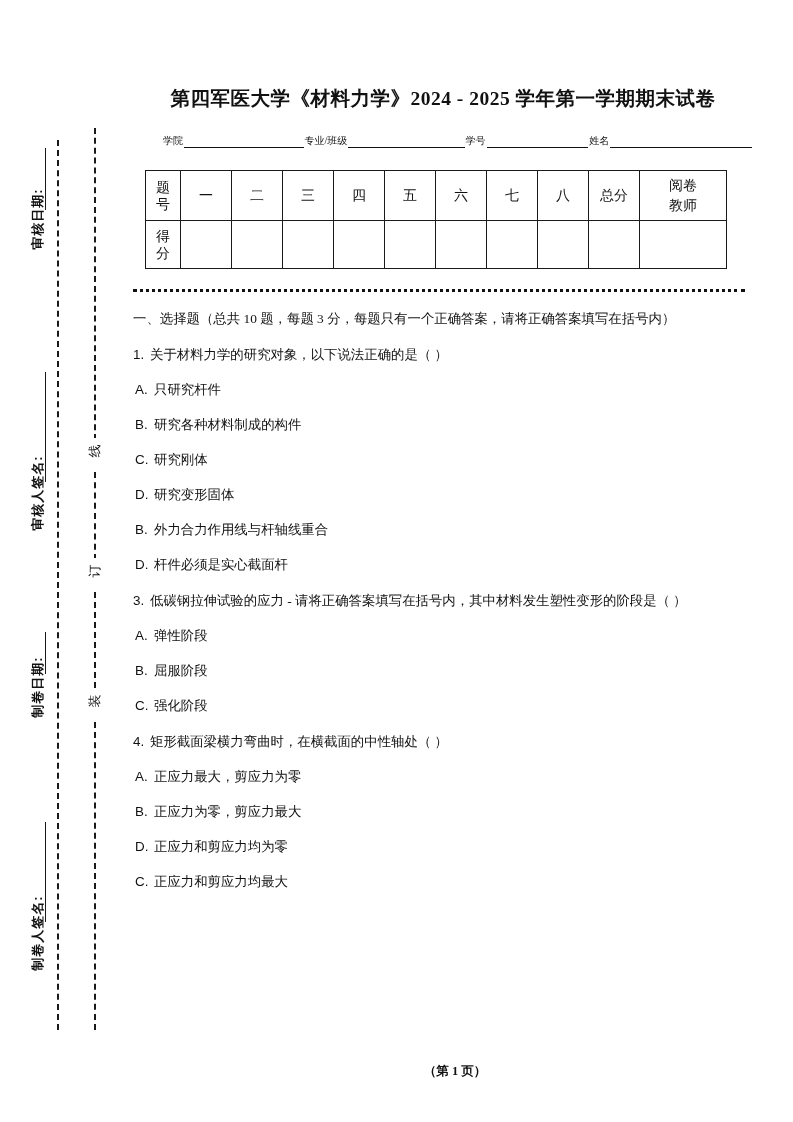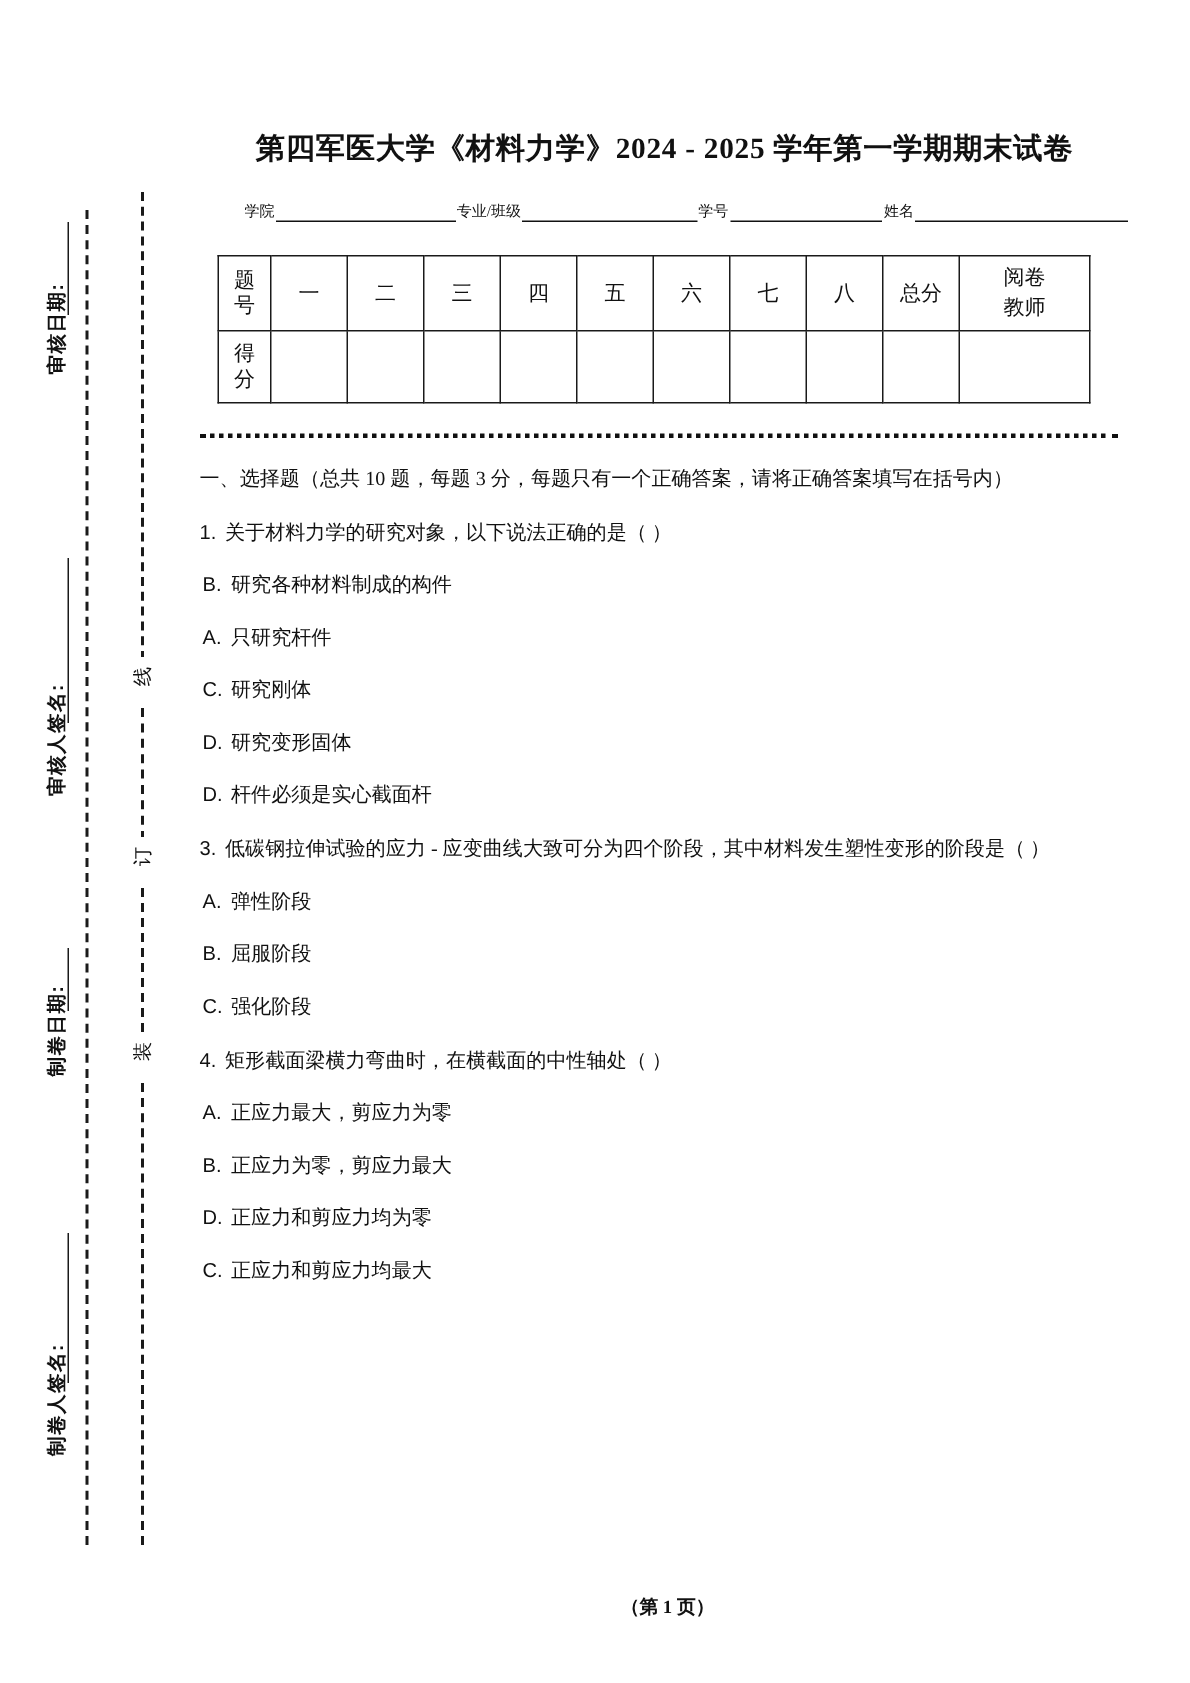--- a/index.html
+++ b/index.html
@@ -212,21 +212,21 @@
   }
   .q-stem .q-num {
     display: inline-block;
     min-width: 17px;
     font-family: "Liberation Sans", "DejaVu Sans", sans-serif;
   }
 
   
   .footer {
     position: absolute;
-    left: 2px;
+    left: 12px;
     top: 1063px;
     width: 620px;
     text-align: center;
     font-family: "Liberation Serif", "DejaVu Serif", serif;
     font-size: 12.5px;
     font-weight: bold;
     color: #111;
   }
 </style>
 </head>
@@ -315,38 +315,41 @@
   <div class="dot-sep"></div>
 
   <div class="content">
 
     <div class="section-head">一、选择题（总共 10 题，每题 3 分，每题只有一个正确答案，请将正确答案填写在括号内）</div>
 
     <div class="q-stem">
       <span class="q-num">1.</span><span>关于材料力学的研究对象，以下说法正确的是（  ）</span>
     </div>
     <div class="q-opt">
+      <span class="opt-key">A.</span><span>只研究杆件</span>
+    </div>
+    <div class="q-opt">
       <span class="opt-key">B.</span><span>研究各种材料制成的构件</span>
     </div>
     <div class="q-opt">
-      <span class="opt-key">A.</span><span>只研究杆件</span>
-    </div>
-    <div class="q-opt">
       <span class="opt-key">C.</span><span>研究刚体</span>
     </div>
     <div class="q-opt">
       <span class="opt-key">D.</span><span>研究变形固体</span>
     </div>
 
     <div class="q-opt">
+      <span class="opt-key">B.</span><span>外力合力作用线与杆轴线重合</span>
+    </div>
+    <div class="q-opt">
       <span class="opt-key">D.</span><span>杆件必须是实心截面杆</span>
     </div>
 
     <div class="q-stem">
-      <span class="q-num">3.</span><span>低碳钢拉伸试验的应力 - 应变曲线大致可分为四个阶段，其中材料发生塑性变形的阶段是（  ）</span>
+      <span class="q-num">3.</span><span>低碳钢拉伸试验的应力 - 请将正确答案填写在括号内，其中材料发生塑性变形的阶段是（  ）</span>
     </div>
     <div class="q-opt">
       <span class="opt-key">A.</span><span>弹性阶段</span>
     </div>
     <div class="q-opt">
       <span class="opt-key">B.</span><span>屈服阶段</span>
     </div>
     <div class="q-opt">
       <span class="opt-key">C.</span><span>强化阶段</span>
     </div>

